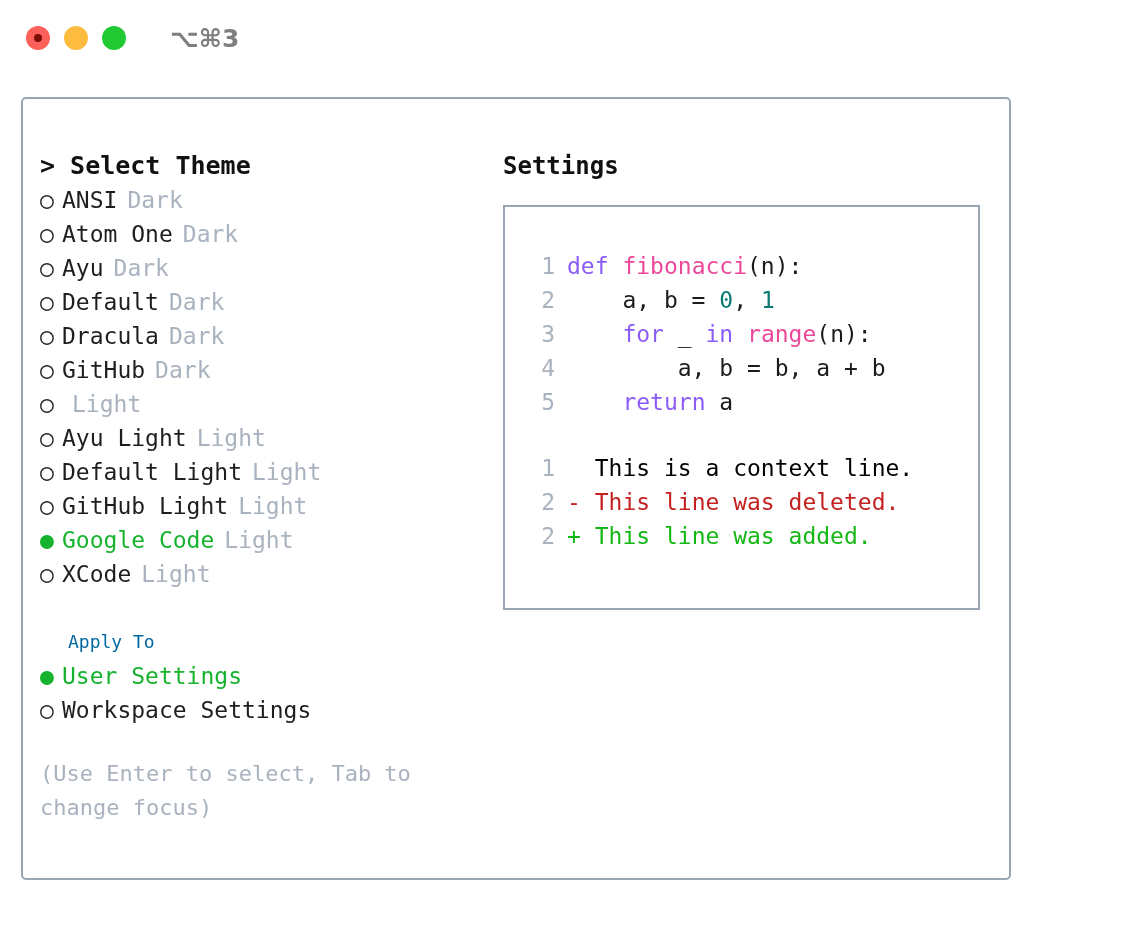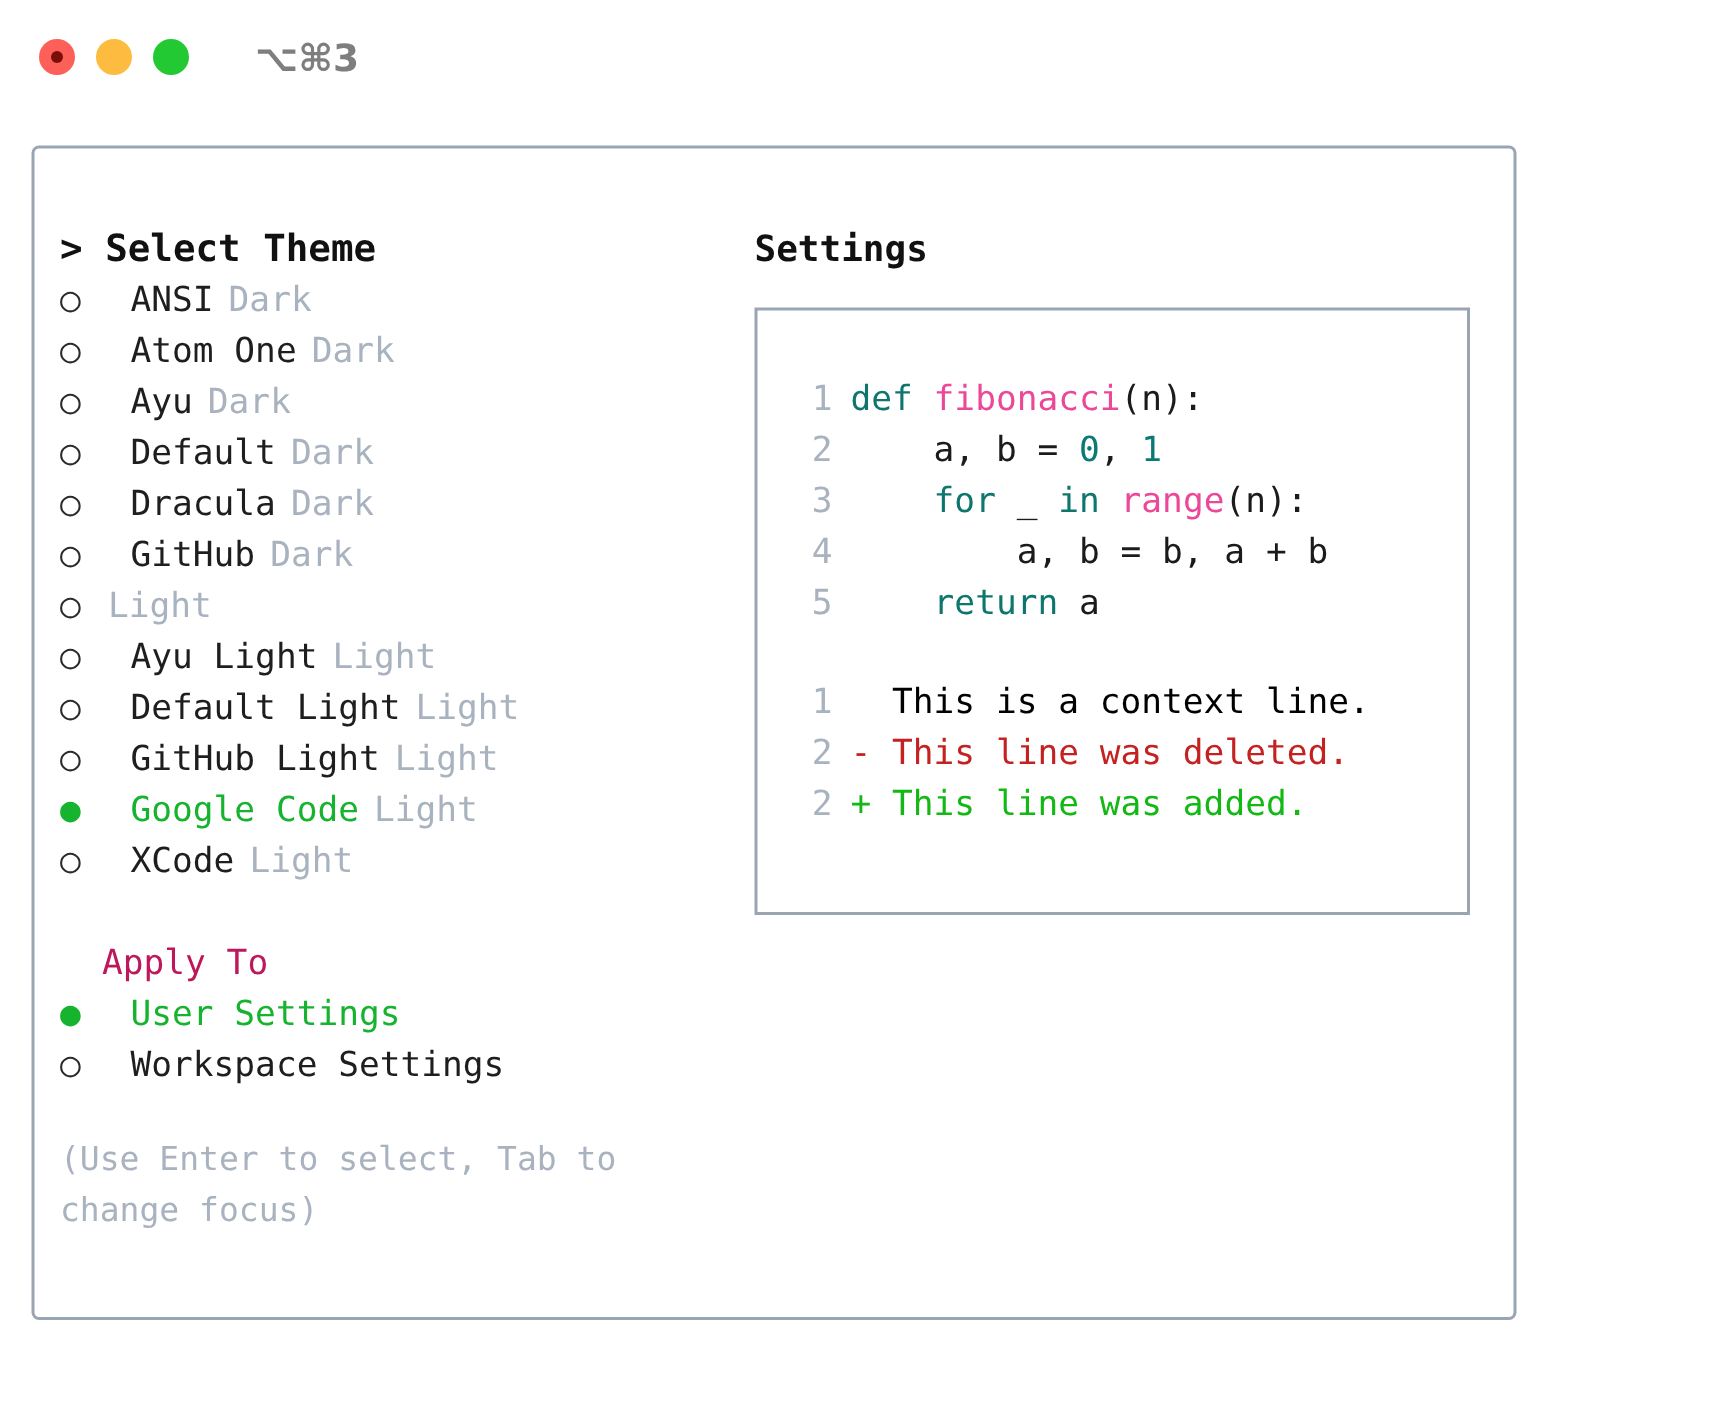--- a/index.html
+++ b/index.html
@@ -107,30 +107,29 @@
     display: inline-block;
     width: 22px;
     flex: 0 0 22px;
     font-size: 23px;
     line-height: 34px;
   }
   .bullet-on  { color: #16b32e; }
   .bullet-off { color: #2b2b2b; }
   .opt-label {
     color: #1e1e1e;
-    margin-left: 25px;
   }
   .opt-row.selected .opt-label { color: #16b32e; }
   .opt-badge {
     color: #a9b2bf;
     margin-left: 10px;
   }
   .section-head {
-    font-size: 23px;
-    color: #be185d;
+    font-size: 18px;
+    color: #0369a1;
     line-height: 34px;
     padding-left: 28px;
     white-space: pre;
   }
   .spacer-row { height: 34px; }
   .hint {
     margin-top: 30px;
     font-size: 22px;
     color: #a9b2bf;
     line-height: 34px;
@@ -175,21 +174,21 @@
   }
   .ln {
     display: inline-block;
     width: 34px;
     flex: 0 0 34px;
     text-align: right;
     color: #a9b2bf;
     margin-right: 12px;
   }
   .code-txt { color: #1b1b1b; }
-  .tok-kw    { color: #0f766e; }
+  .tok-kw    { color: #8b5cf6; }
   .tok-fn    { color: #ec4899; }
   .tok-num   { color: #0b7a75; }
   .tok-plain { color: #1b1b1b; }
 
   .diff-block { margin-top: 32px; }
   .diff-ctx { color: #000000; }
   .diff-del { color: #c42121; }
   .diff-add { color: #14b814; }
 </style>
 </head>

